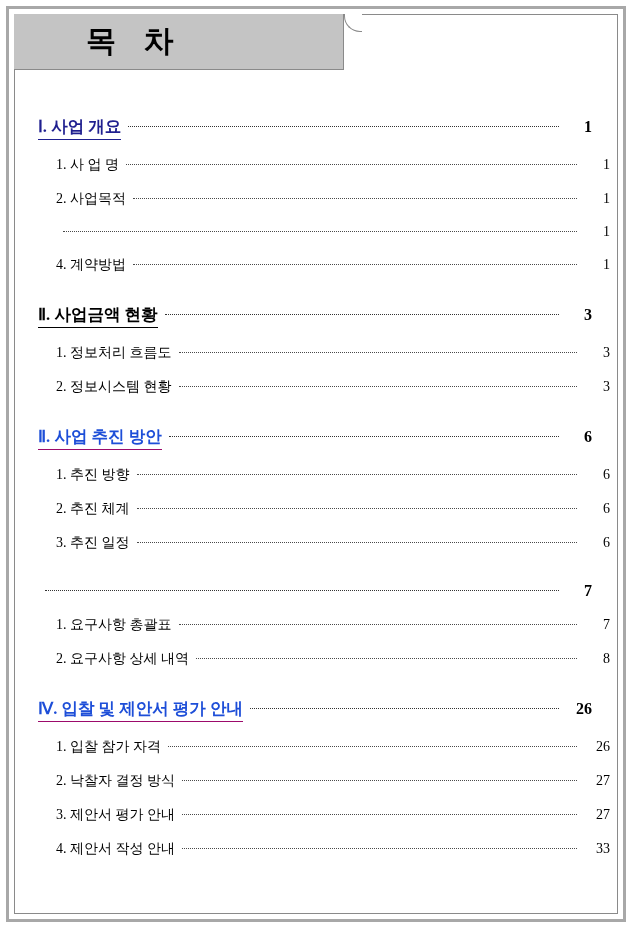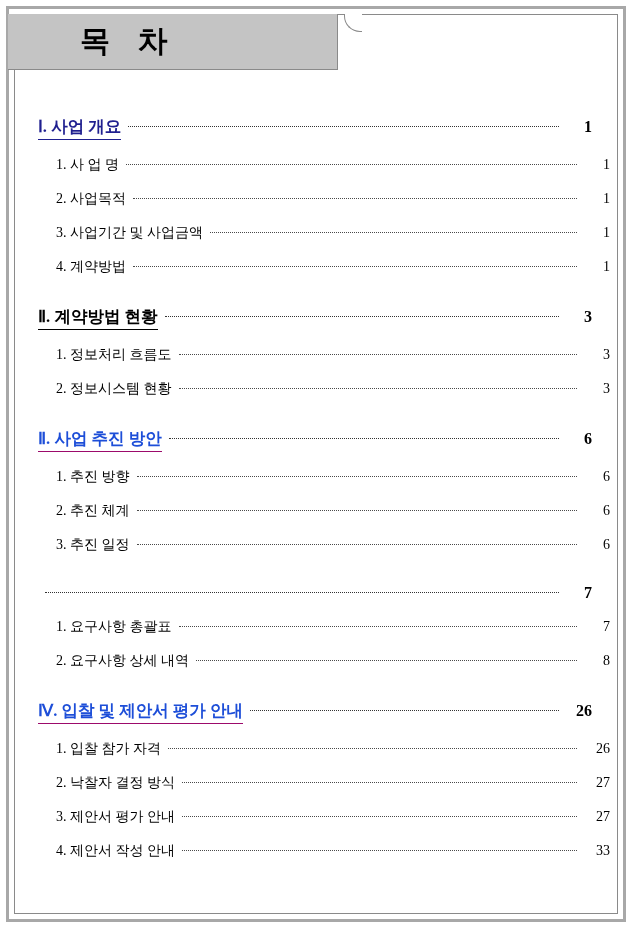--- a/index.html
+++ b/index.html
@@ -40,21 +40,21 @@
     top: 14px;
     right: 14px;
     bottom: 14px;
     border: 1px solid #8a8a8a;
     background: #ffffff;
   }
 
   
   .title-tab {
     position: absolute;
-    left: 8px;
+    left: 14px;
     top: 14px;
     width: 330px;
     height: 56px;
     background: #c4c4c4;
     border-right: 1px solid #8a8a8a;
     border-bottom: 1px solid #8a8a8a;
     box-sizing: border-box;
     display: flex;
     align-items: center;
   }
@@ -188,36 +188,35 @@
         <span class="label">1. 사 업 명</span>
         <span class="dots"></span>
         <span class="page-no">1</span>
       </div>
       <div class="row lvl2">
         <span class="label">2. 사업목적</span>
         <span class="dots"></span>
         <span class="page-no">1</span>
       </div>
       <div class="row lvl2">
-        <span class="label">3. 사업기간 및 사업금액</span>
         <span class="dots"></span>
         <span class="page-no">1</span>
       </div>
       <div class="row lvl2">
         <span class="label">4. 계약방법</span>
         <span class="dots"></span>
         <span class="page-no">1</span>
       </div>
     </div>
 
     <div class="spacer-lg"></div>
 
     <div class="group">
       <div class="row lvl1">
-        <span class="label underline-black"><span>Ⅱ.</span> <span>계약방법 현황</span></span>
+        <span class="label underline-black"><span>Ⅱ.</span> <span>사업금액 현황</span></span>
         <span class="dots"></span>
         <span class="page-no">3</span>
       </div>
       <div class="row lvl2">
         <span class="label">1. 정보처리 흐름도</span>
         <span class="dots"></span>
         <span class="page-no">3</span>
       </div>
       <div class="row lvl2">
         <span class="label">2. 정보시스템 현황</span>

